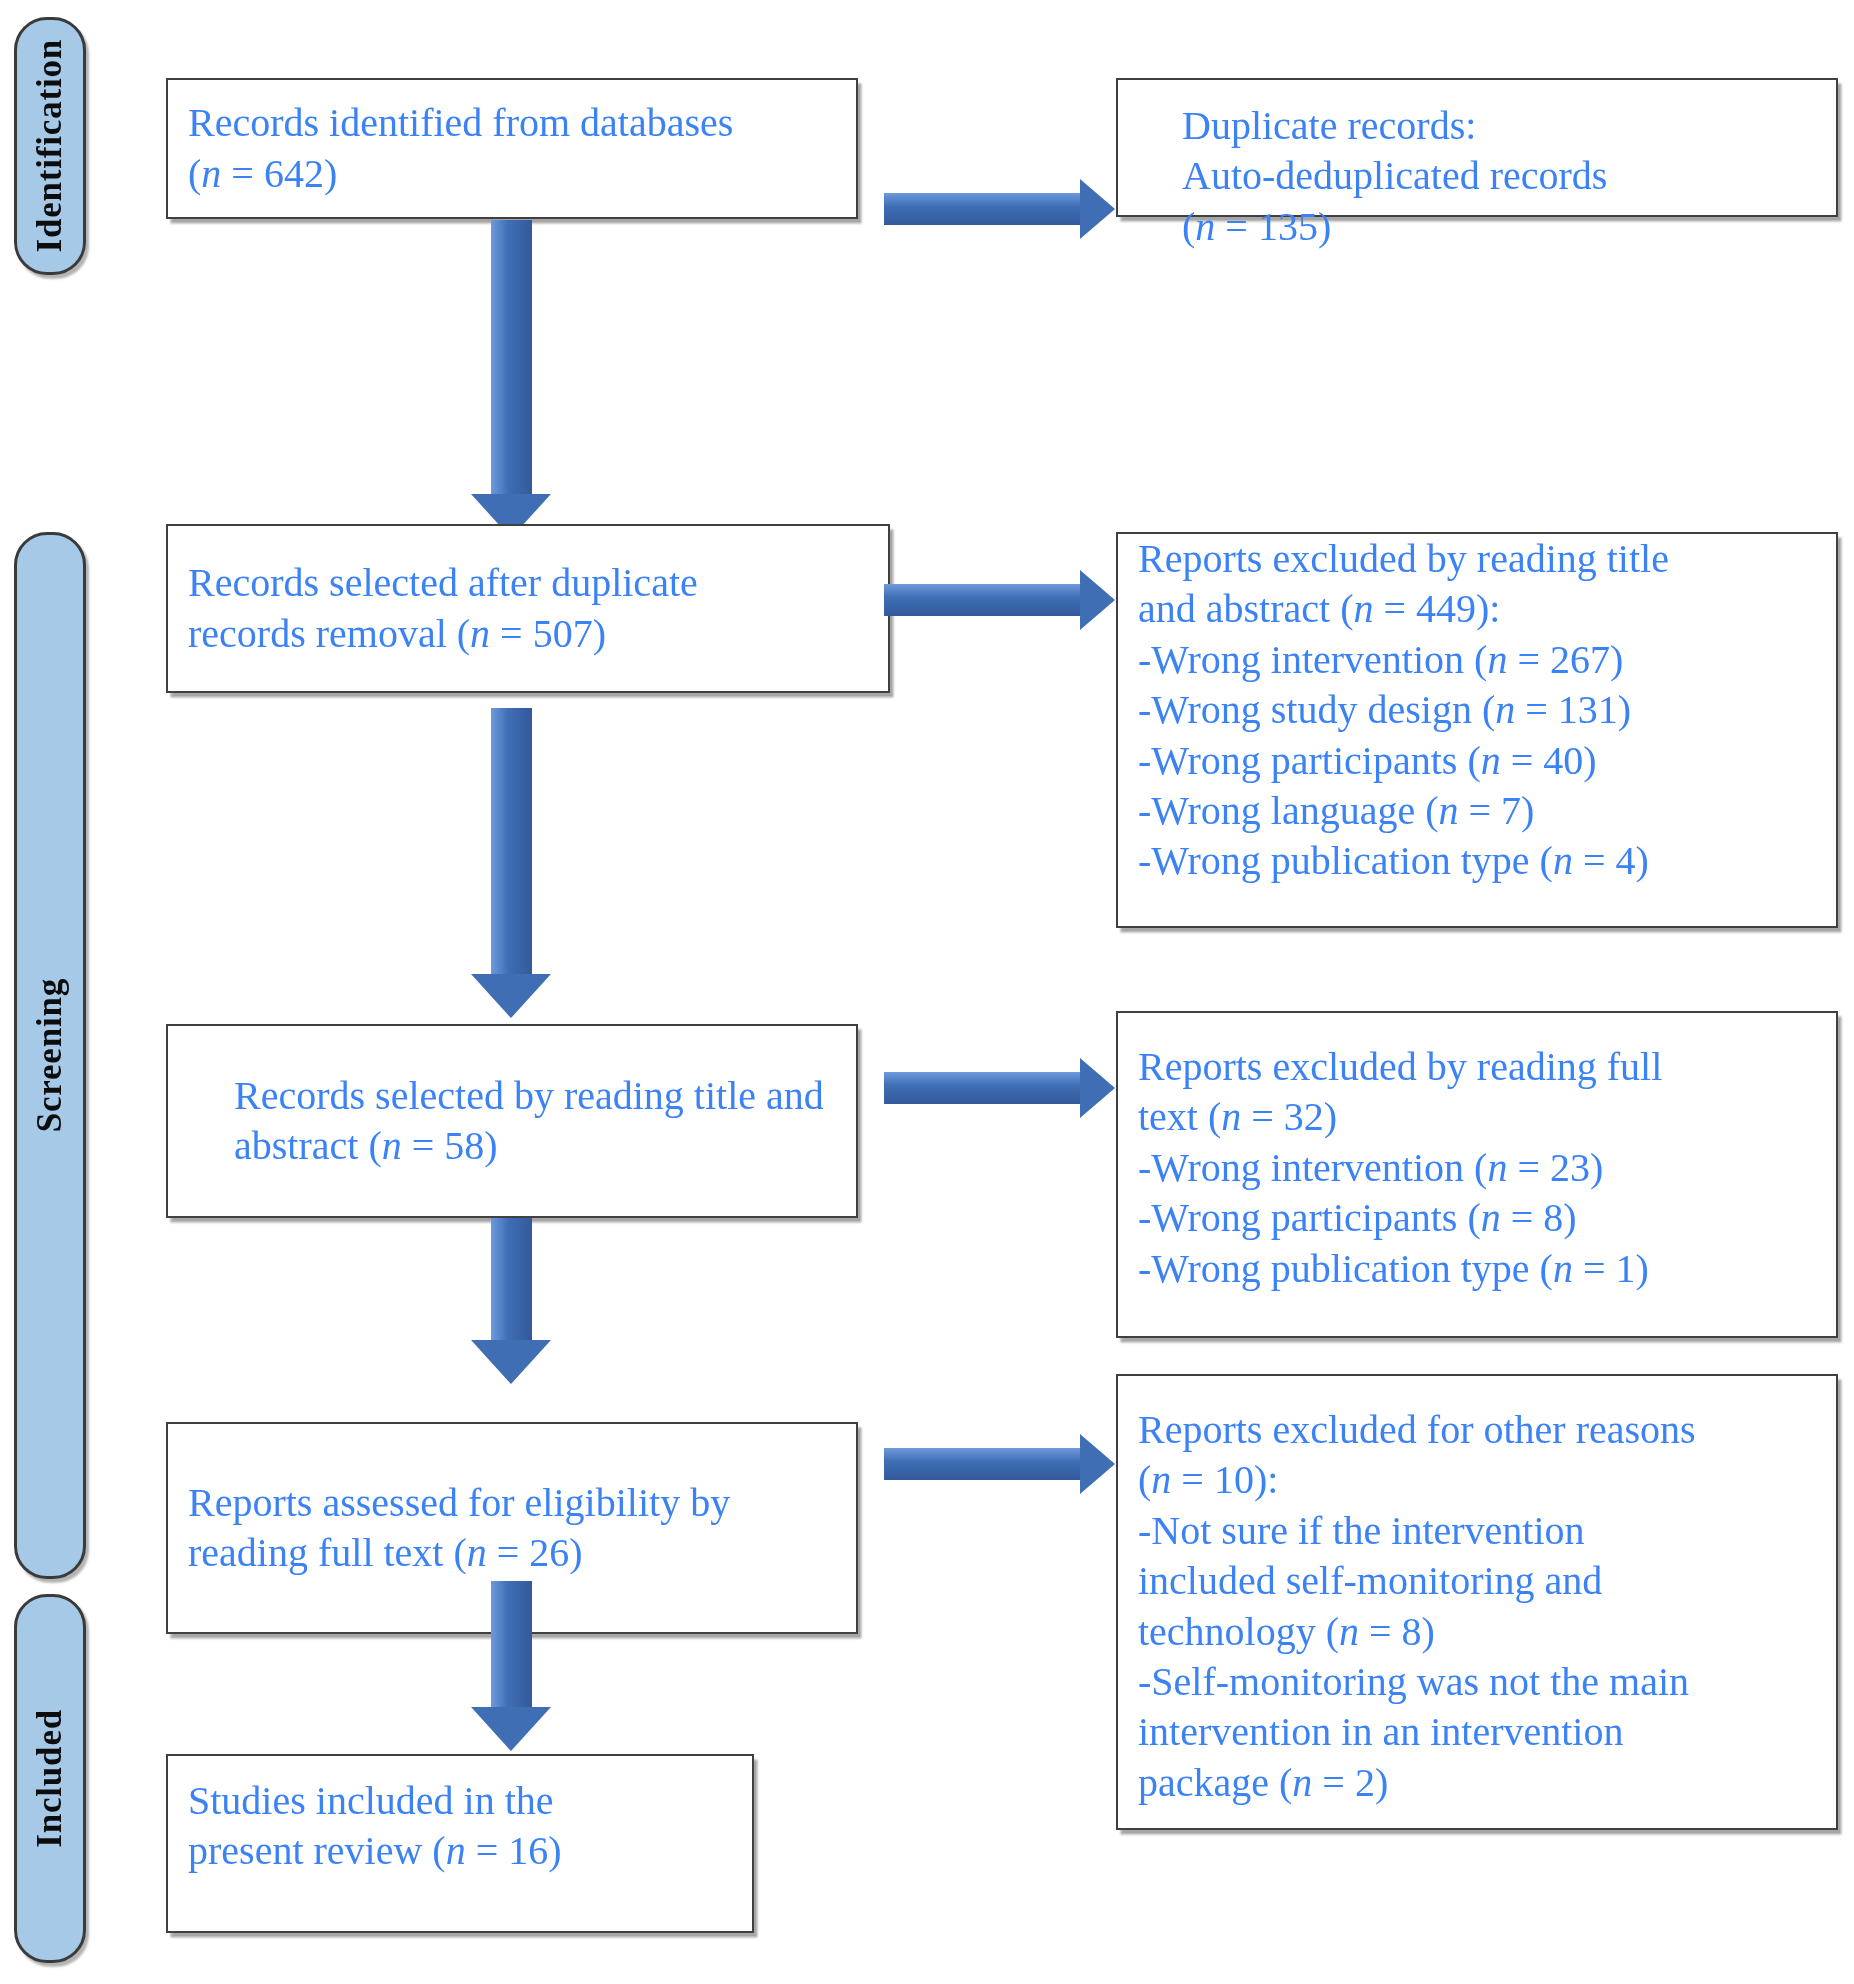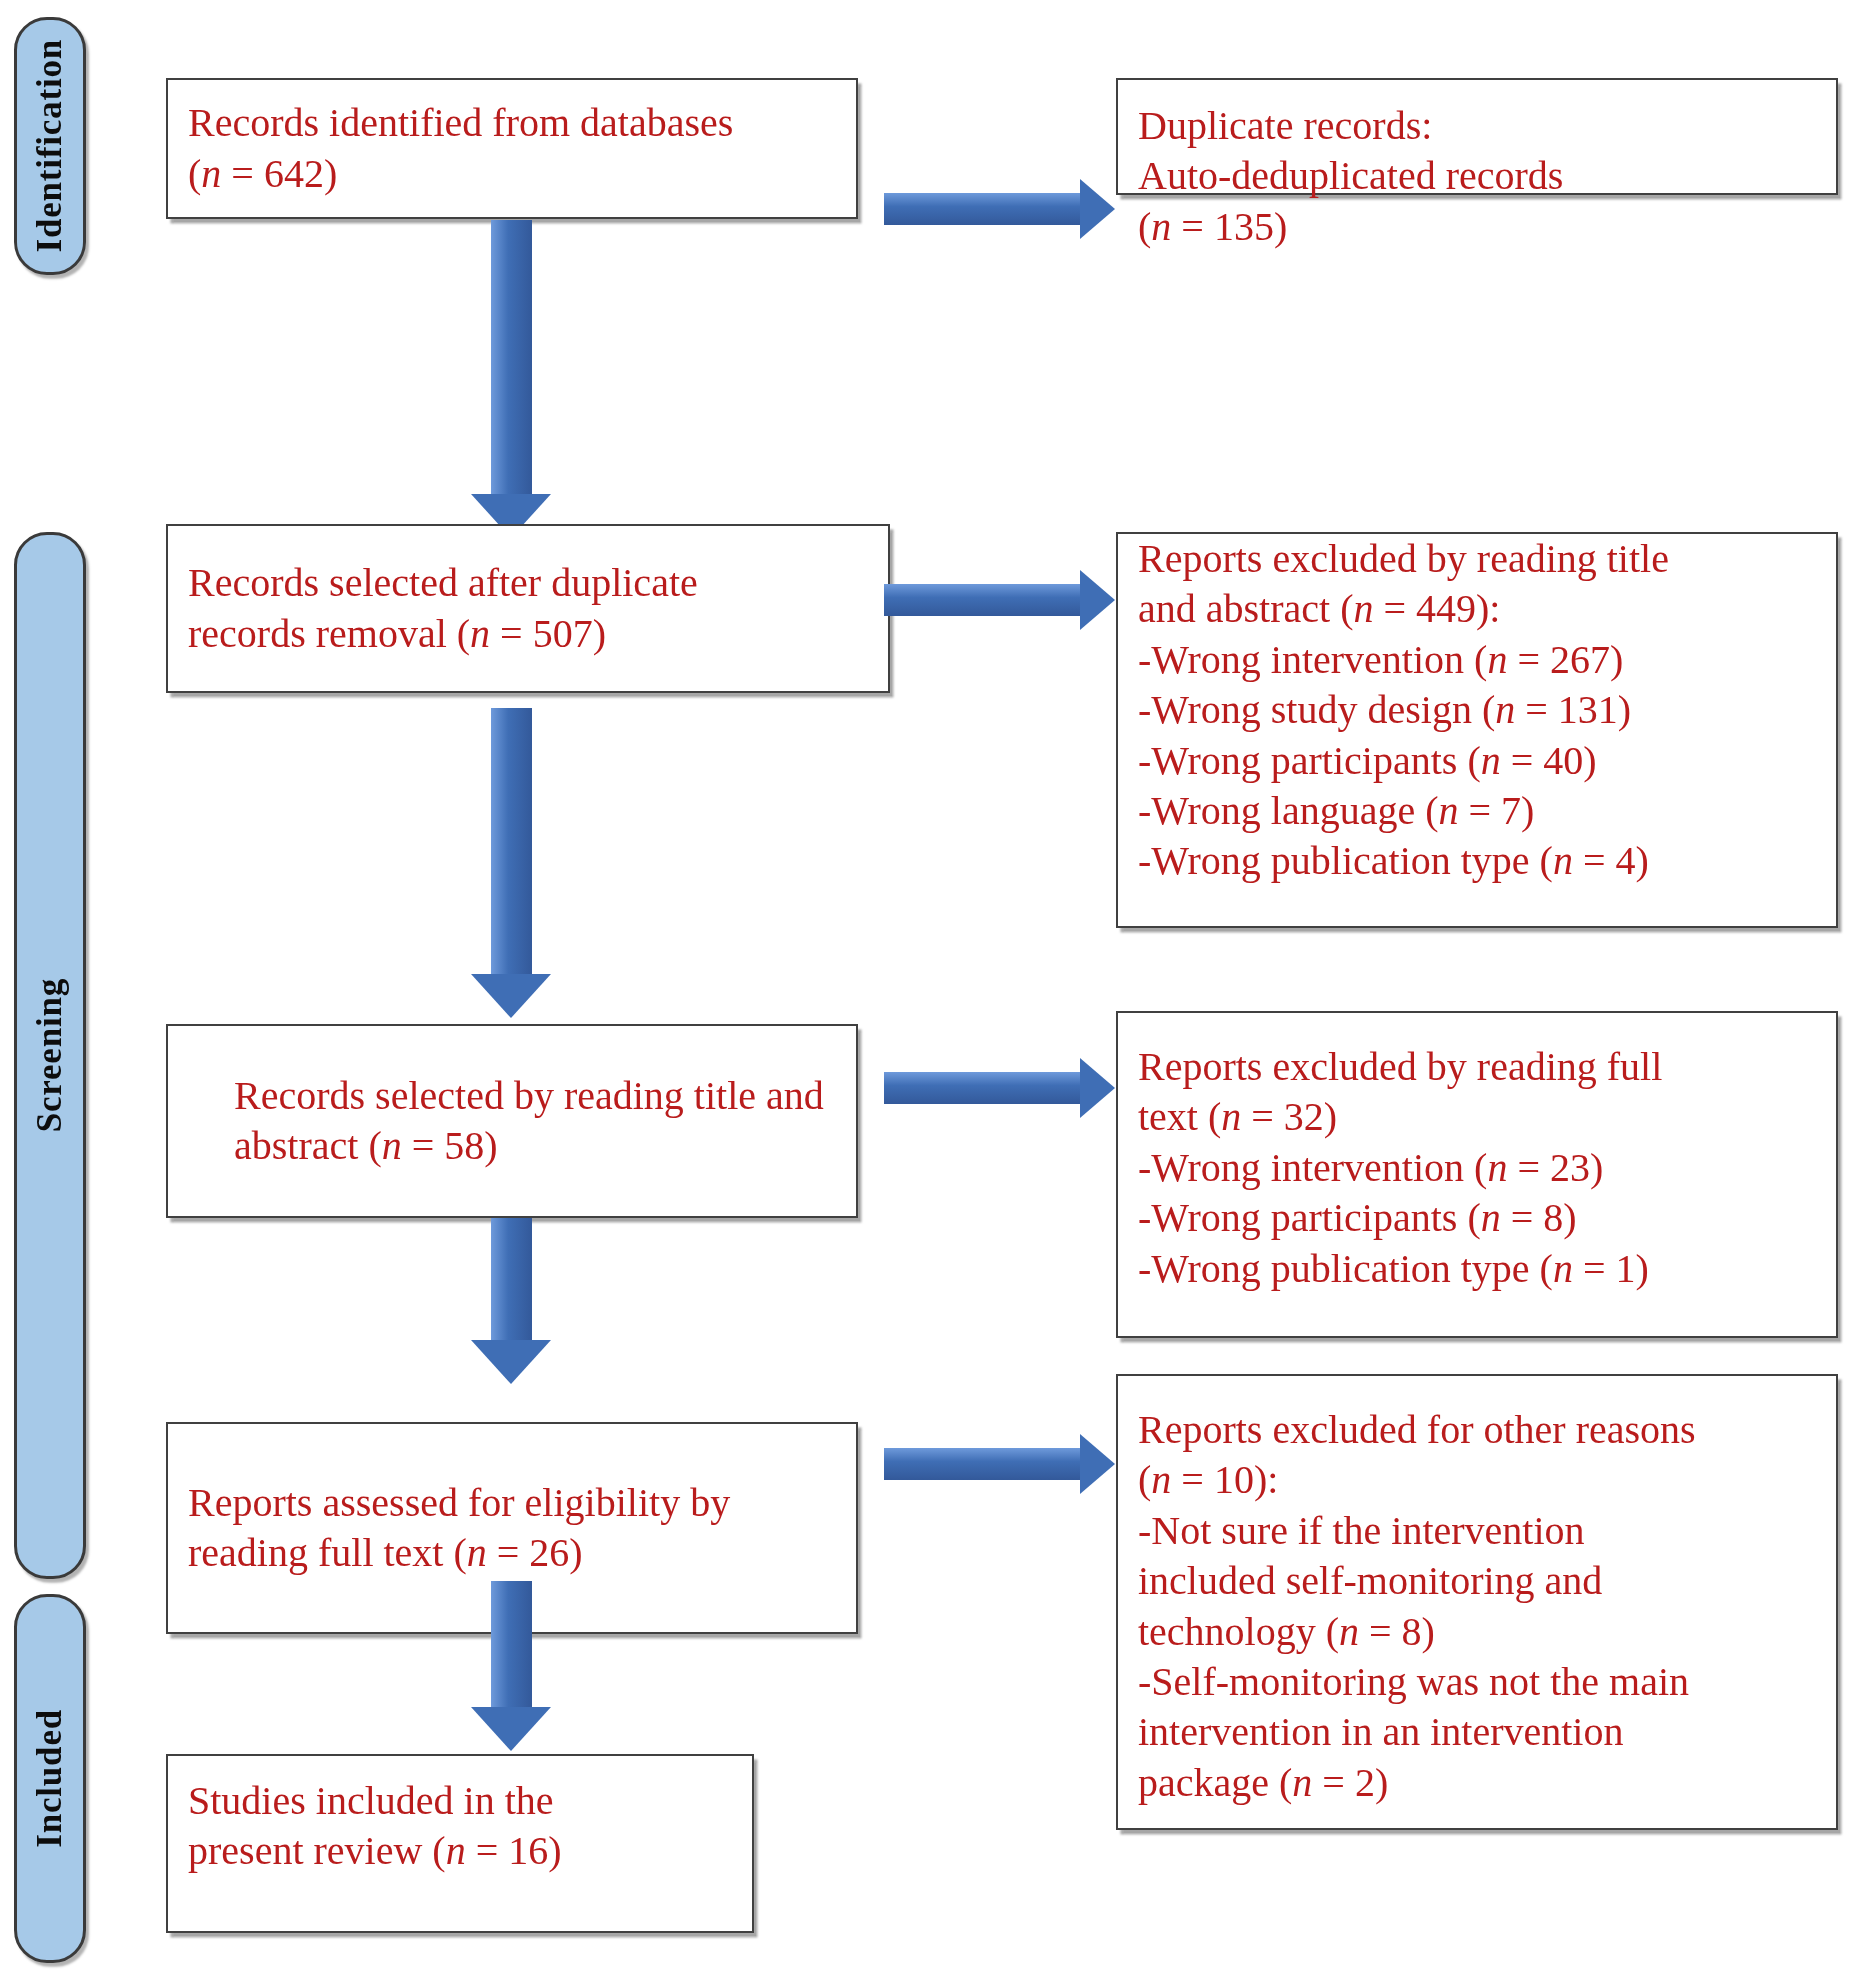--- a/index.html
+++ b/index.html
@@ -47,21 +47,21 @@
     border: 2.3px solid #404040;
     box-sizing: border-box;
     box-shadow: 3.8px 4.6px 2.3px rgba(0,0,0,0.35);
     display: flex;
     align-items: center;
   }
   .box.topalign { align-items: flex-start; }
   .box-text {
     font-size: 40px;
     line-height: 1.26;
-    color: #b91c1c;
+    color: #3b82f6;
     padding: 0 20px;
     width: 100%;
     box-sizing: border-box;
     white-space: pre-line;
   }
   .box-text .it { font-style: italic; }
 
   
   .arrow-h {
     position: absolute;
@@ -120,21 +120,21 @@
 
   <div class="stage" style="left:13.7px; top:1594px; width:72px; height:369px;">
     <span class="stage-label">Included</span>
   </div>
 
   <div class="box" style="left:166px; top:78px; width:692px; height:141px;">
     <div class="box-text">Records identified from databases
 (<span class="it">n</span> = 642)</div>
   </div>
 
-  <div class="box topalign" style="left:1116px; top:78px; width:722px; height:117px; padding-top:21px;">
+  <div class="box topalign" style="left:1116px; top:78px; width:722px; height:139px; padding-top:21px;padding-left:44px;">
     <div class="box-text">Duplicate records:
 Auto-deduplicated records
 (<span class="it">n</span> = 135)</div>
   </div>
 
   <div class="arrow-h" style="left:884px; top:209px; width:232px;">
     <div class="shaft" style="width:198px;"></div>
     <div class="head" style="left:196px;"></div>
   </div>
 

